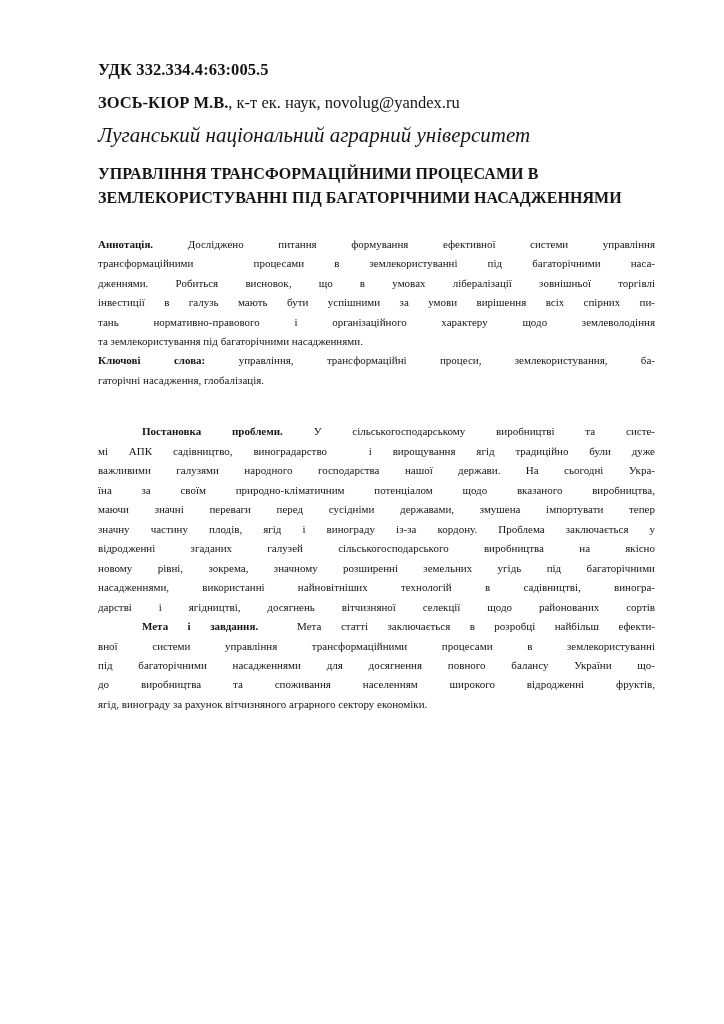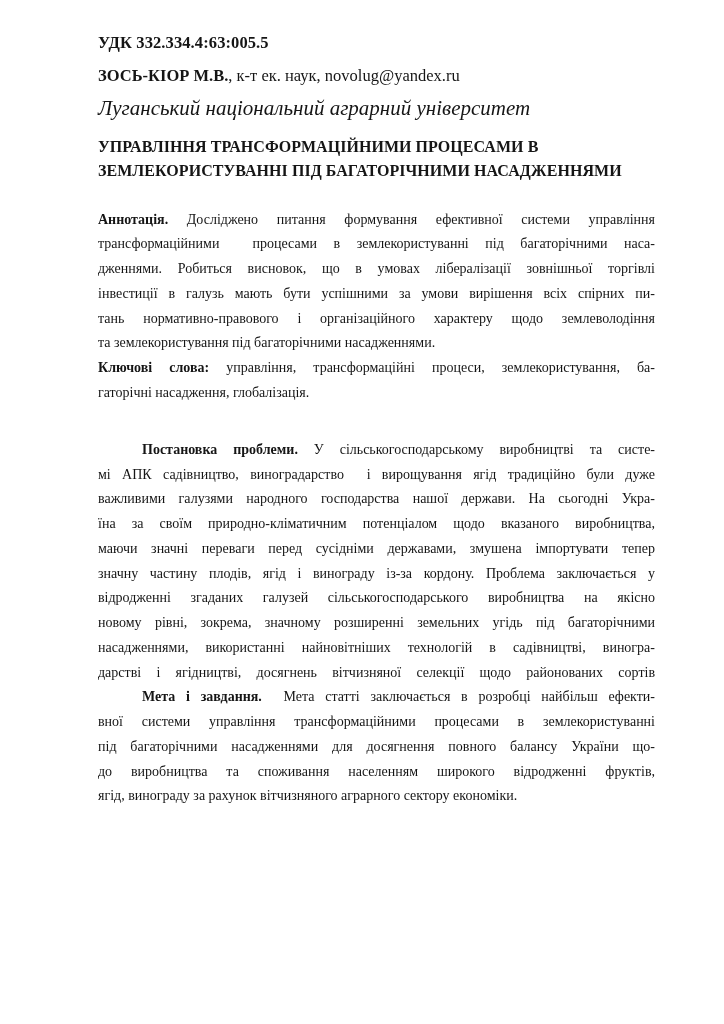--- a/index.html
+++ b/index.html
@@ -16,21 +16,21 @@
     color: #151515;
     -webkit-font-smoothing: antialiased;
   }
 
   .page {
     position: relative;
     width: 724px;
     height: 1024px;
     background: #ffffff;
     box-sizing: border-box;
-    padding: 35px 69px 0 98px;
+    padding: 62px 69px 0 98px;
   }
 
   .content {
     width: 557px;
   }
 
   
   .udk {
     font-size: 16.5px;
     font-weight: bold;
@@ -64,21 +64,21 @@
     line-height: 1.52;
     margin: 0 0 24px 0;
     letter-spacing: 0.05px;
   }
   .doc-title .tline { display: block; white-space: nowrap; }
 
   
   .abstract,
   .keywords,
   .body-par {
-    font-size: 14px;
+    font-size: 11px;
     line-height: 1.77;
     margin: 0;
     text-align: justify;
     text-justify: inter-word;
   }
 
   .abstract { margin-bottom: 0; }
   .keywords { margin-bottom: 32px; }
 
   .lead {

